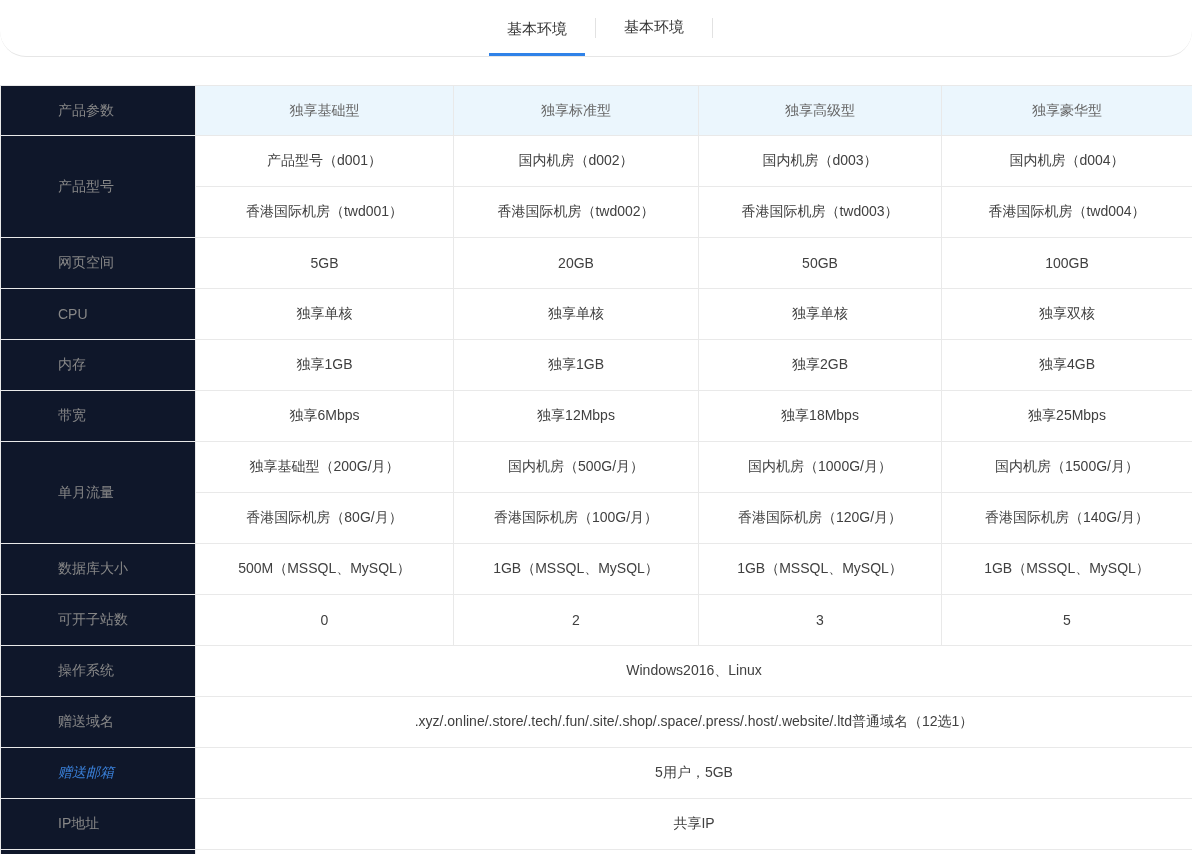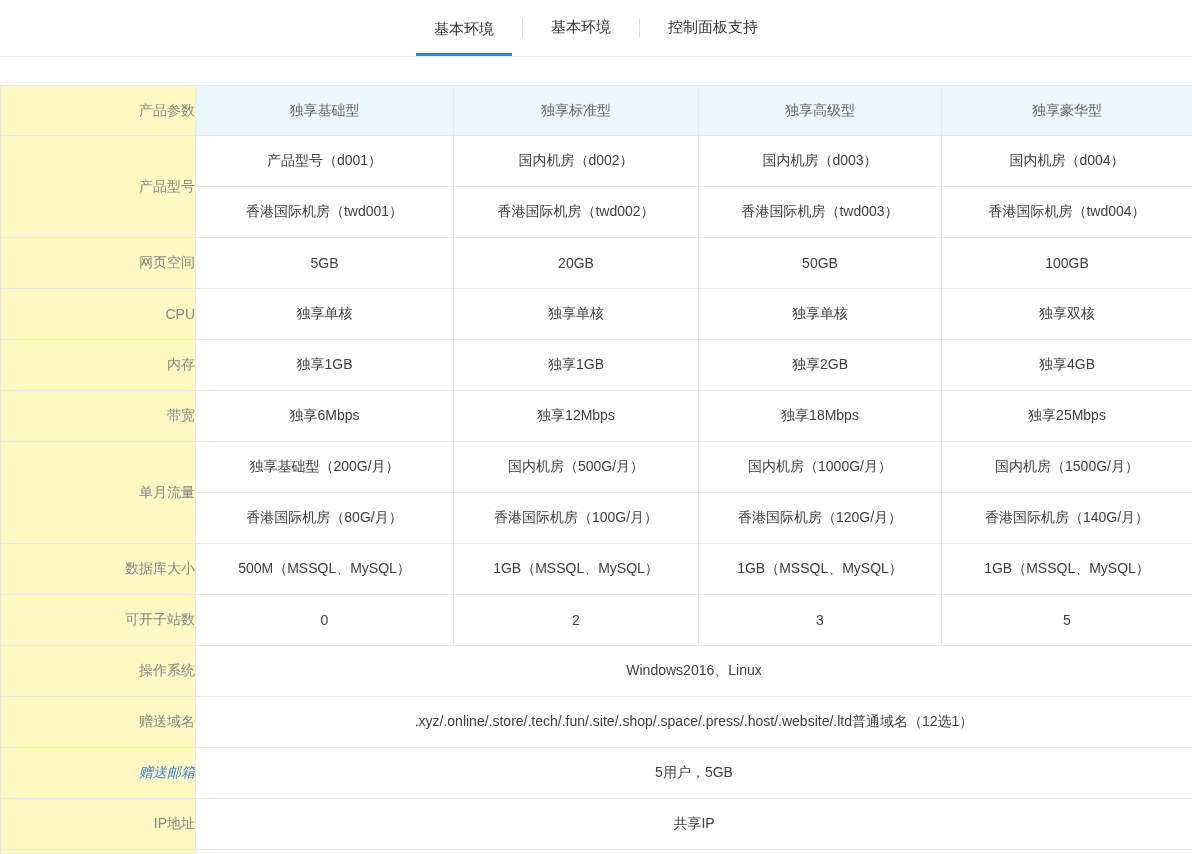--- a/index.html
+++ b/index.html
@@ -7,21 +7,21 @@
   body {
     width: 1192px; height: 854px; overflow: hidden;
     background: #ffffff;
     font-family: "Liberation Sans", "DejaVu Sans", sans-serif;
   }
 
   
   .tabbar {
     height: 57px;
     border-bottom: 1px solid #e6e6e6;
-    display: flex; justify-content: center; align-items: center;
+    display: flex; justify-content: center; align-items: center; border-radius: 26px;
   }
   .tabbar-inner { display: flex; align-items: center; height: 100%; }
   .tab {
     font-size: 15px; color: #333333;
     height: 100%; line-height: 54px;
     padding: 0 18px; margin: 0 10px;
     cursor: pointer; white-space: nowrap;
   }
   .tab.active { border-bottom: 3px solid #2f82e8; line-height: 57px; }
   .tab-sep { width: 1px; height: 20px; background: #e2e2e2; }
@@ -33,39 +33,38 @@
   }
   .spec-table td {
     border: 1px solid #e9e9e9;
     font-size: 14px; color: #404040;
     text-align: center; vertical-align: middle;
     height: 51px; padding: 0;
     overflow: hidden; white-space: nowrap;
   }
   .spec-table tr.header-row td { height: 50px; }
   td.label-cell {
-    background: #fef9c3;
-    text-align: right; padding-left: 43px;
+    background: #0f172a;
+    text-align: left; padding-left: 57px;
     color: #878787;
   }
   tr.header-row td.plan-cell {
     background: #ebf6fd; color: #666666; margin-top: 28px;
   }
   td.link-label { color: #3a80d9; cursor: pointer; font-style: italic; }
 </style>
 </head>
 <body>
 
 <div class="tabbar">
   <div class="tabbar-inner">
     <div class="tab active">基本环境</div>
     <div class="tab-sep"></div>
     <div class="tab">基本环境</div>
     <div class="tab-sep"></div>
-    <div class="tab">控制面板支持</div>
   </div>
 </div>
 
 <table class="spec-table">
   <colgroup>
     <col style="width:195px">
       <col style="width:258px">
       <col style="width:245px">
       <col style="width:243px">
       <col style="width:251px">

